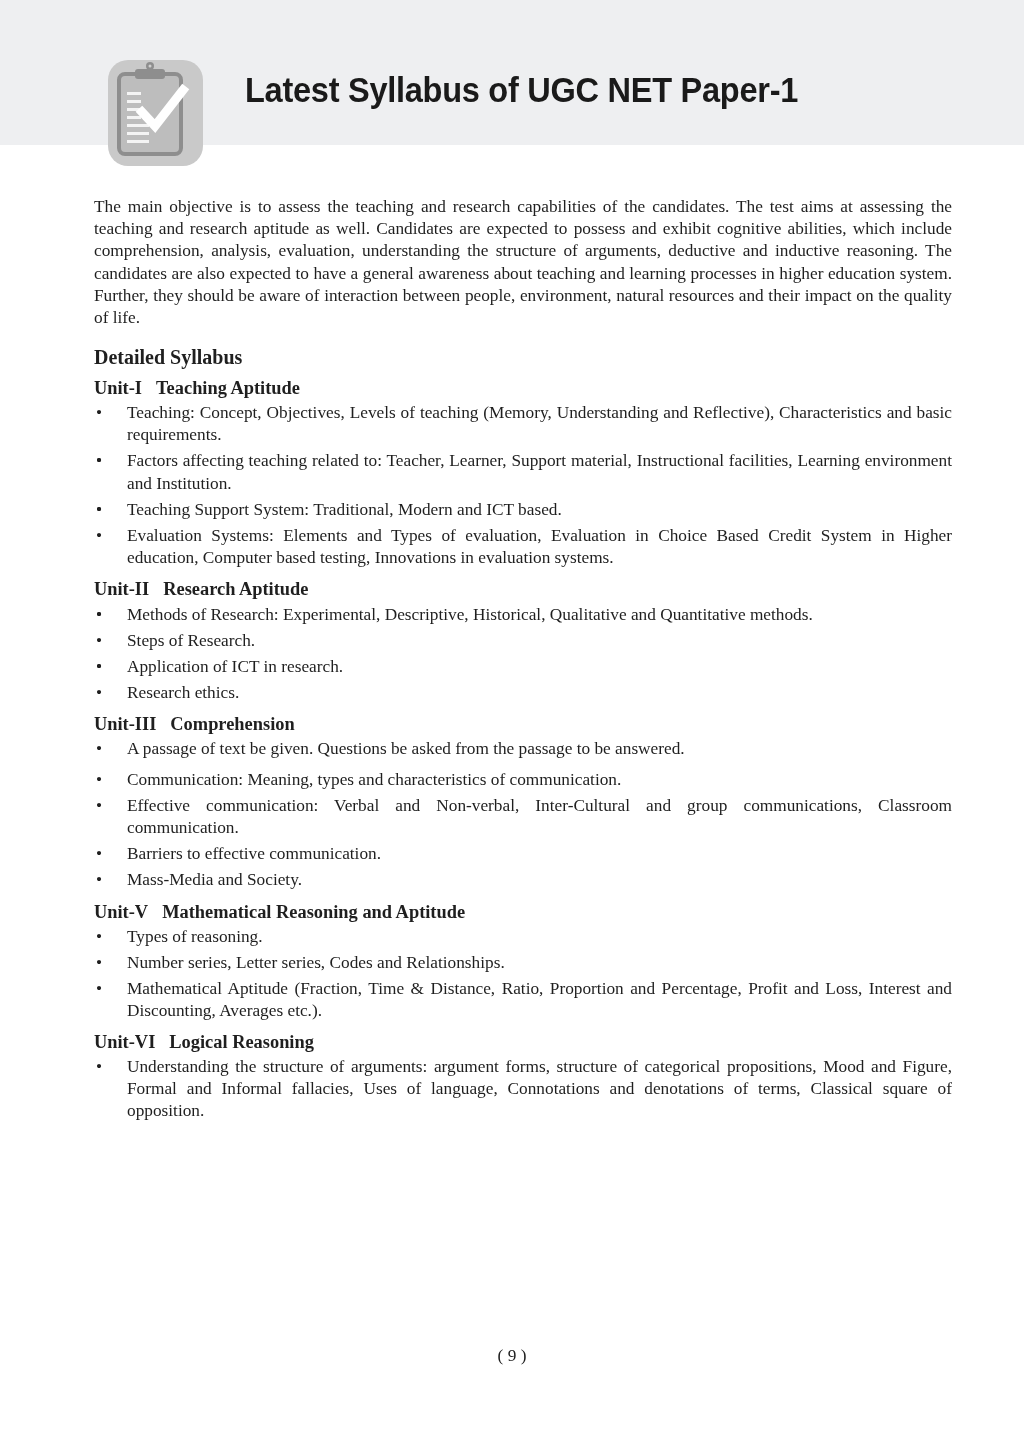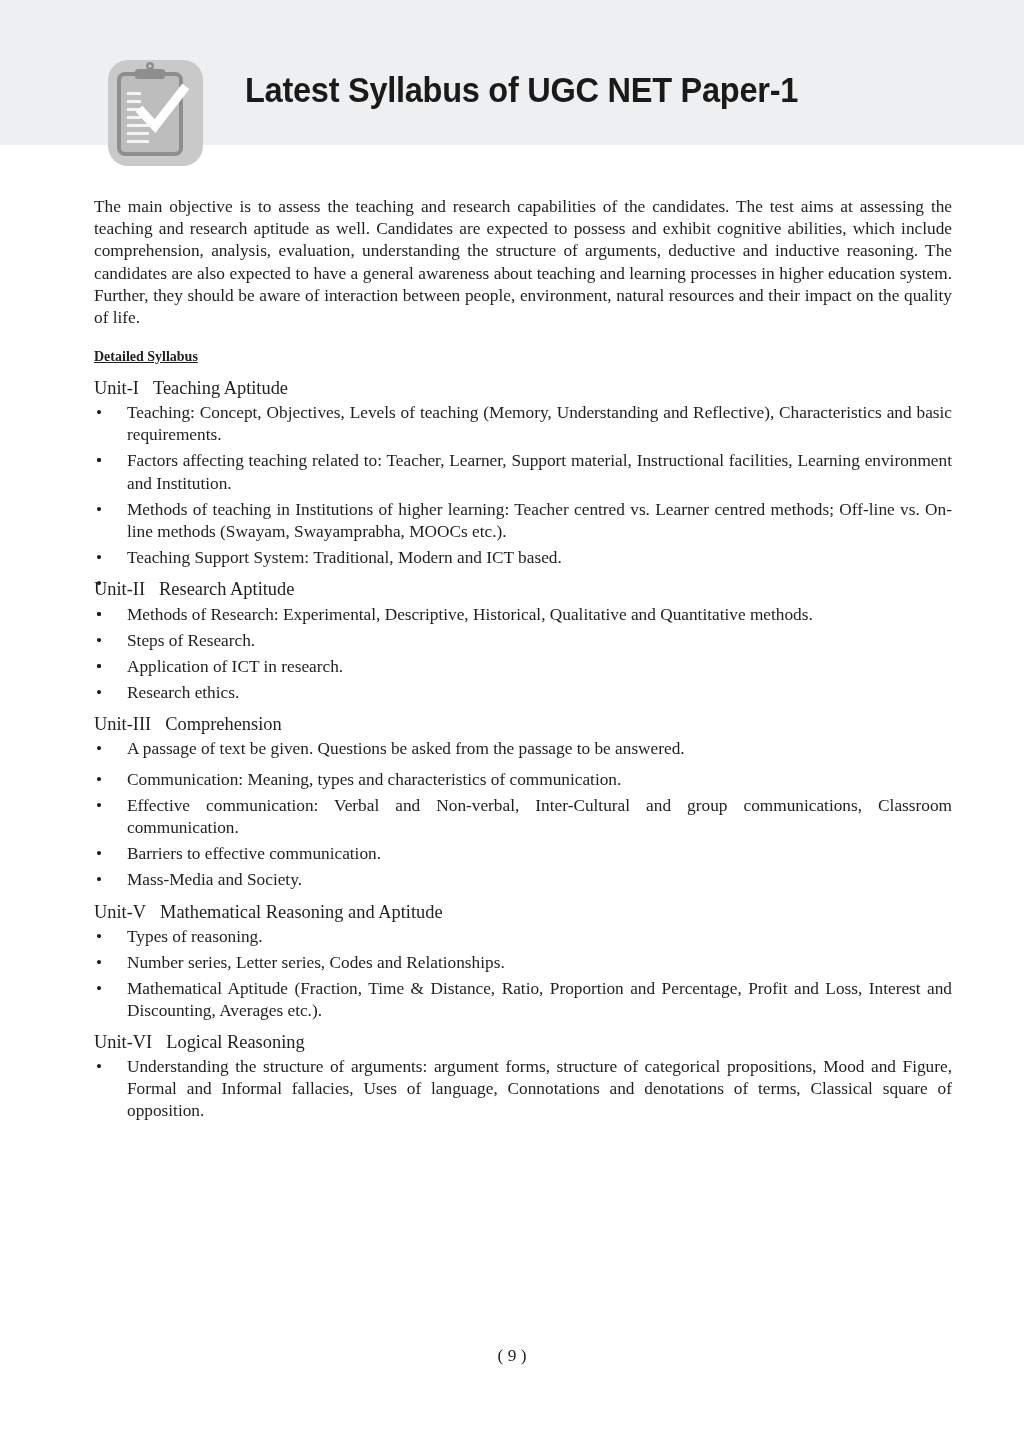--- a/index.html
+++ b/index.html
@@ -54,33 +54,32 @@
       margin-top: 13px;
     }
     .intro {
       margin: 0;
       font-size: 17.3px;
       line-height: 22.2px;
       text-align: justify;
     }
     .section-heading {
       margin: 17px 0 0 0;
-      font-size: 14px;
+      font-size: 20px;
       font-weight: bold;
       line-height: 22px;
-      text-decoration: underline;
     }
     .unit {
       margin-top: 9px;
     }
     .unit.first { margin-top: 9px; }
     .unit-heading {
       margin: 0 0 3px 0;
       font-size: 18.4px;
-      font-weight: normal;
+      font-weight: bold;
       line-height: 22px;
       white-space: nowrap;
     }
     .unit-num { display: inline-block; min-width: 0; margin-right: 14px; }
     .unit-list {
       list-style: none;
       margin: 0;
       padding: 0;
     }
     .unit-item {
@@ -139,23 +138,23 @@
   <h2 class="section-heading">Detailed Syllabus</h2>
 
   <div class="unit first">
     <h3 class="unit-heading">
       <span class="unit-num">Unit-I</span><span>Teaching Aptitude</span>
     </h3>
     <ul class="unit-list">
       <li class="unit-item"><span class="bullet">•</span><span>Teaching: Concept, Objectives, Levels of teaching (Memory, Understanding and Reflective), Characteristics and basic requirements.</span></li>
       <li class="unit-item"><span class="bullet">•</span></li>
       <li class="unit-item"><span class="bullet">•</span><span>Factors affecting teaching related to: Teacher, Learner, Support material, Instructional facilities, Learning environment and Institution.</span></li>
-      <li class="unit-item"><span class="bullet">•</span><span>Methods of teaching in Institutions of higher learning: Teacher centred vs.  Learner centred methods; Off-line vs. On-line methods (Swayam, Swayamprabha, MOOCs etc.).</span></li>
+      <li class="unit-item"><span class="bullet">•</span></li>
       <li class="unit-item"><span class="bullet">•</span><span>Teaching Support System: Traditional, Modern and ICT based.</span></li>
-      <li class="unit-item"><span class="bullet">•</span></li>
+      <li class="unit-item"><span class="bullet">•</span><span>Evaluation Systems: Elements and Types of evaluation, Evaluation in Choice Based Credit System in Higher education, Computer based testing, Innovations in evaluation systems.</span></li>
     </ul>
   </div>
 
   <div class="unit">
     <h3 class="unit-heading">
       <span class="unit-num">Unit-II</span><span>Research Aptitude</span>
     </h3>
     <ul class="unit-list">
       <li class="unit-item"><span class="bullet">•</span></li>
       <li class="unit-item"><span class="bullet">•</span><span>Methods of Research: Experimental, Descriptive, Historical, Qualitative and Quantitative methods.</span></li>

